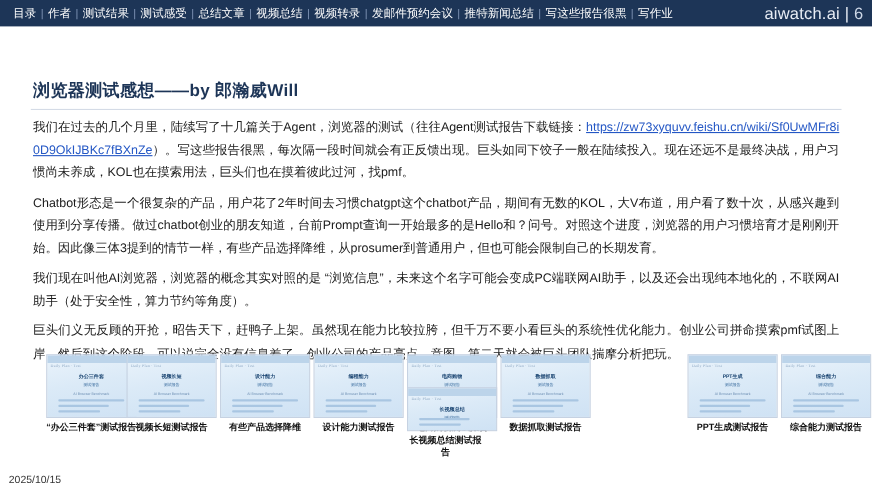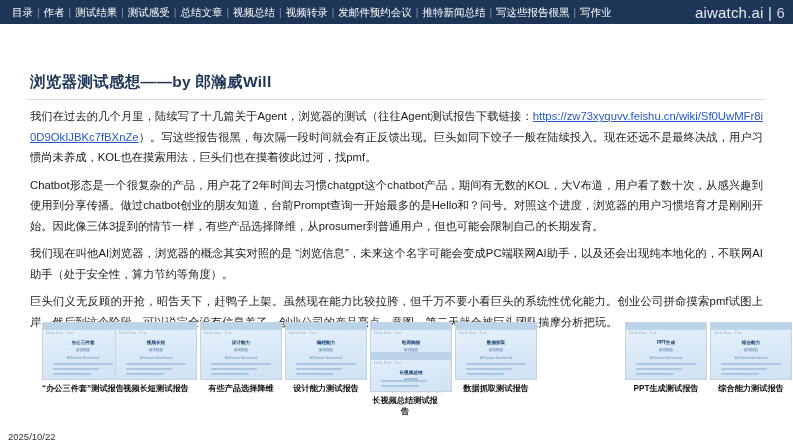--- a/index.html
+++ b/index.html
@@ -343,13 +343,13 @@
       <div class="t3">AI Browser Benchmark</div>
       <div class="bar b1"></div>
       <div class="bar b2"></div>
       <div class="bar b3"></div>
     </div>
     <div class="cap">综合能力测试报告</div>
   </div>
 
 </div>
 
-<div class="footer-date">2025/10/22</div>
+<div class="footer-date">2025/10/15</div>
 
 </body></html>

